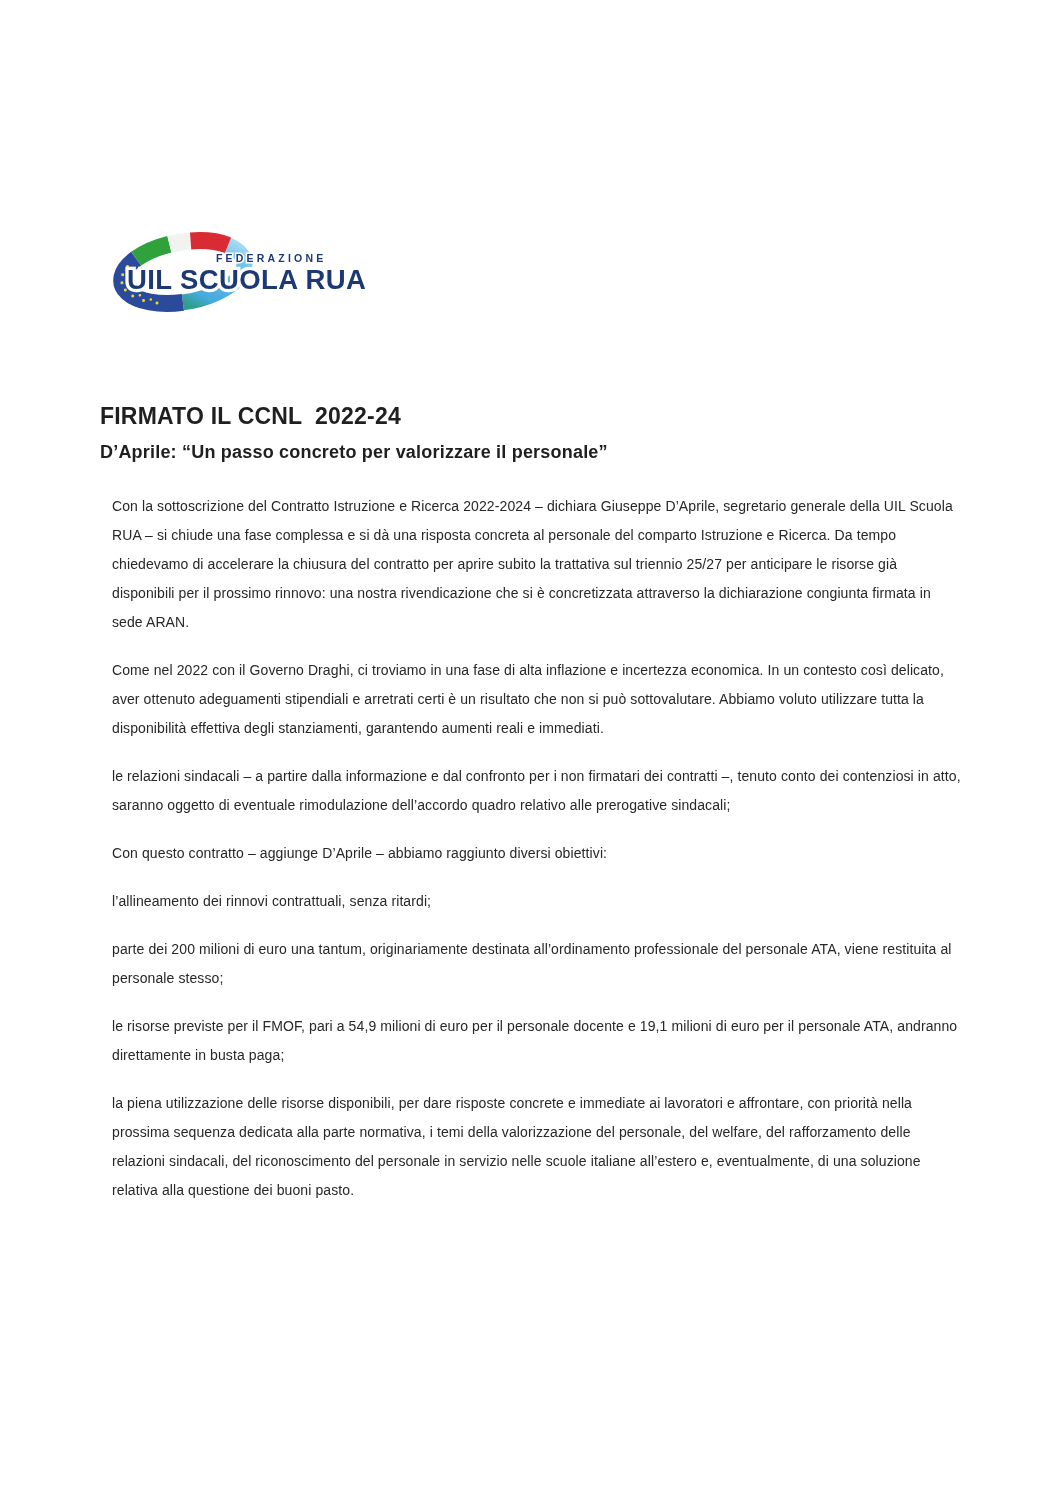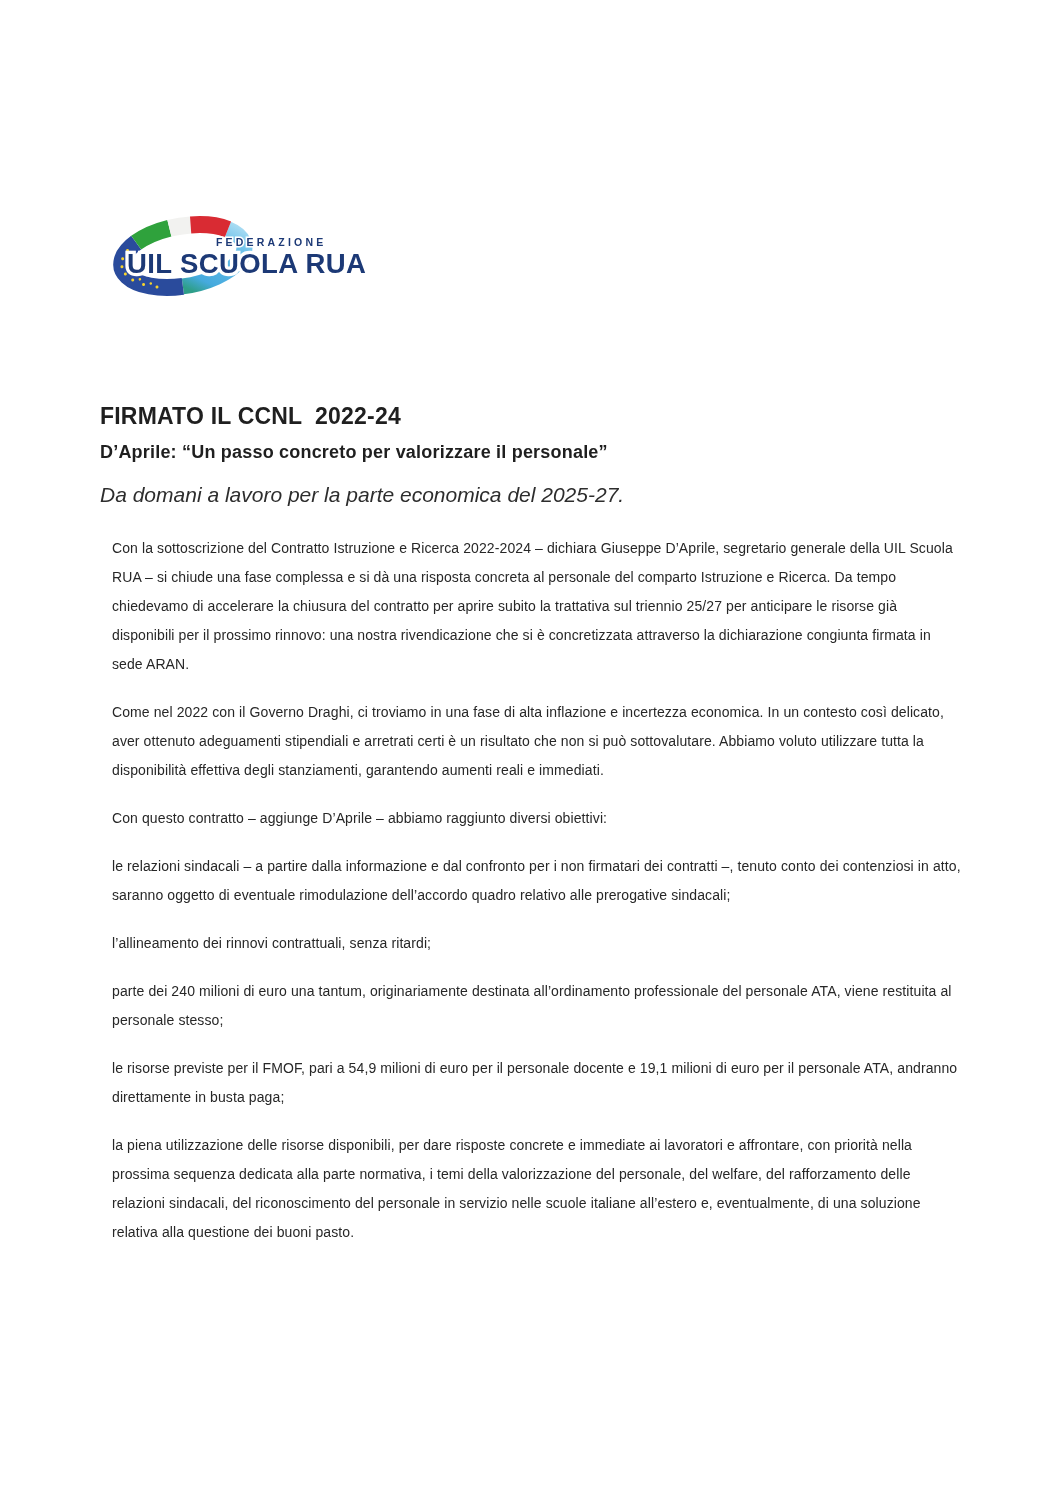--- a/index.html
+++ b/index.html
@@ -11,21 +11,21 @@
     color: #272727;
     position: relative;
     overflow: hidden;
   }
   .page { position: absolute; inset: 0; background: #ffffff; }
 
   
   .logo {
     position: absolute;
     left: 98px;
-    top: 212px;
+    top: 228px;
     width: 290px;
     height: 92px;
   }
   .logo svg { display: block; }
 
   
   .content {
     position: absolute;
     left: 100px;
     top: 402px;
@@ -109,27 +109,26 @@
       </g>
 
       <text x="118" y="34" font-family="Liberation Sans, sans-serif" font-size="10.5" font-weight="700" letter-spacing="3.2" fill="#1c3976" stroke="#ffffff" stroke-width="3" paint-order="stroke">FEDERAZIONE</text>
       <text x="29" y="61" font-family="Liberation Sans, sans-serif" font-size="27.5" font-weight="700" letter-spacing="0.4" fill="#1c3976" stroke="#ffffff" stroke-width="6.5" paint-order="stroke">UIL SCUOLA RUA</text>
     </svg>
   </div>
 
   <div class="content">
     <h1 class="title">FIRMATO IL CCNL  2022-24</h1>
     <h2 class="subtitle">D’Aprile: “Un passo concreto per valorizzare il personale”</h2>
-    <h3 class="tagline">Da domani a lavoro per la parte economica del 2025-27.</h3>
 
     <div class="paragraphs">
       <p>Con la sottoscrizione del Contratto Istruzione e Ricerca 2022-2024 – dichiara Giuseppe D’Aprile, segretario generale della UIL Scuola RUA – si chiude una fase complessa e si dà una risposta concreta al personale del comparto Istruzione e Ricerca. Da tempo chiedevamo di accelerare la chiusura del contratto per aprire subito la trattativa sul triennio 25/27 per anticipare le risorse già disponibili per il prossimo rinnovo: una nostra rivendicazione che si è concretizzata attraverso la dichiarazione congiunta firmata in sede ARAN.</p>
       <p>Come nel 2022 con il Governo Draghi, ci troviamo in una fase di alta inflazione e incertezza economica. In un contesto così delicato, aver ottenuto adeguamenti stipendiali e arretrati certi è un risultato che non si può sottovalutare. Abbiamo voluto utilizzare tutta la disponibilità effettiva degli stanziamenti, garantendo aumenti reali e immediati.</p>
+      <p>le relazioni sindacali – a partire dalla informazione e dal confronto per i non firmatari dei contratti –, tenuto conto dei contenziosi in atto, saranno oggetto di eventuale rimodulazione dell’accordo quadro relativo alle prerogative sindacali;</p>
       <p>Con questo contratto – aggiunge D’Aprile – abbiamo raggiunto diversi obiettivi:</p>
-      <p>le relazioni sindacali – a partire dalla informazione e dal confronto per i non firmatari dei contratti –, tenuto conto dei contenziosi in atto, saranno oggetto di eventuale rimodulazione dell’accordo quadro relativo alle prerogative sindacali;</p>
       <p>l’allineamento dei rinnovi contrattuali, senza ritardi;</p>
-      <p>parte dei 240 milioni di euro una tantum, originariamente destinata all’ordinamento professionale del personale ATA, viene restituita al personale stesso;</p>
+      <p>parte dei 200 milioni di euro una tantum, originariamente destinata all’ordinamento professionale del personale ATA, viene restituita al personale stesso;</p>
       <p>le risorse previste per il FMOF, pari a 54,9 milioni di euro per il personale docente e 19,1 milioni di euro per il personale ATA, andranno direttamente in busta paga;</p>
       <p>la piena utilizzazione delle risorse disponibili, per dare risposte concrete e immediate ai lavoratori e affrontare, con priorità nella prossima sequenza dedicata alla parte normativa, i temi della valorizzazione del personale, del welfare, del rafforzamento delle relazioni sindacali, del riconoscimento del personale in servizio nelle scuole italiane all’estero e, eventualmente, di una soluzione relativa alla questione dei buoni pasto.</p>
     </div>
   </div>
 
 </div>
 
 </body></html>

